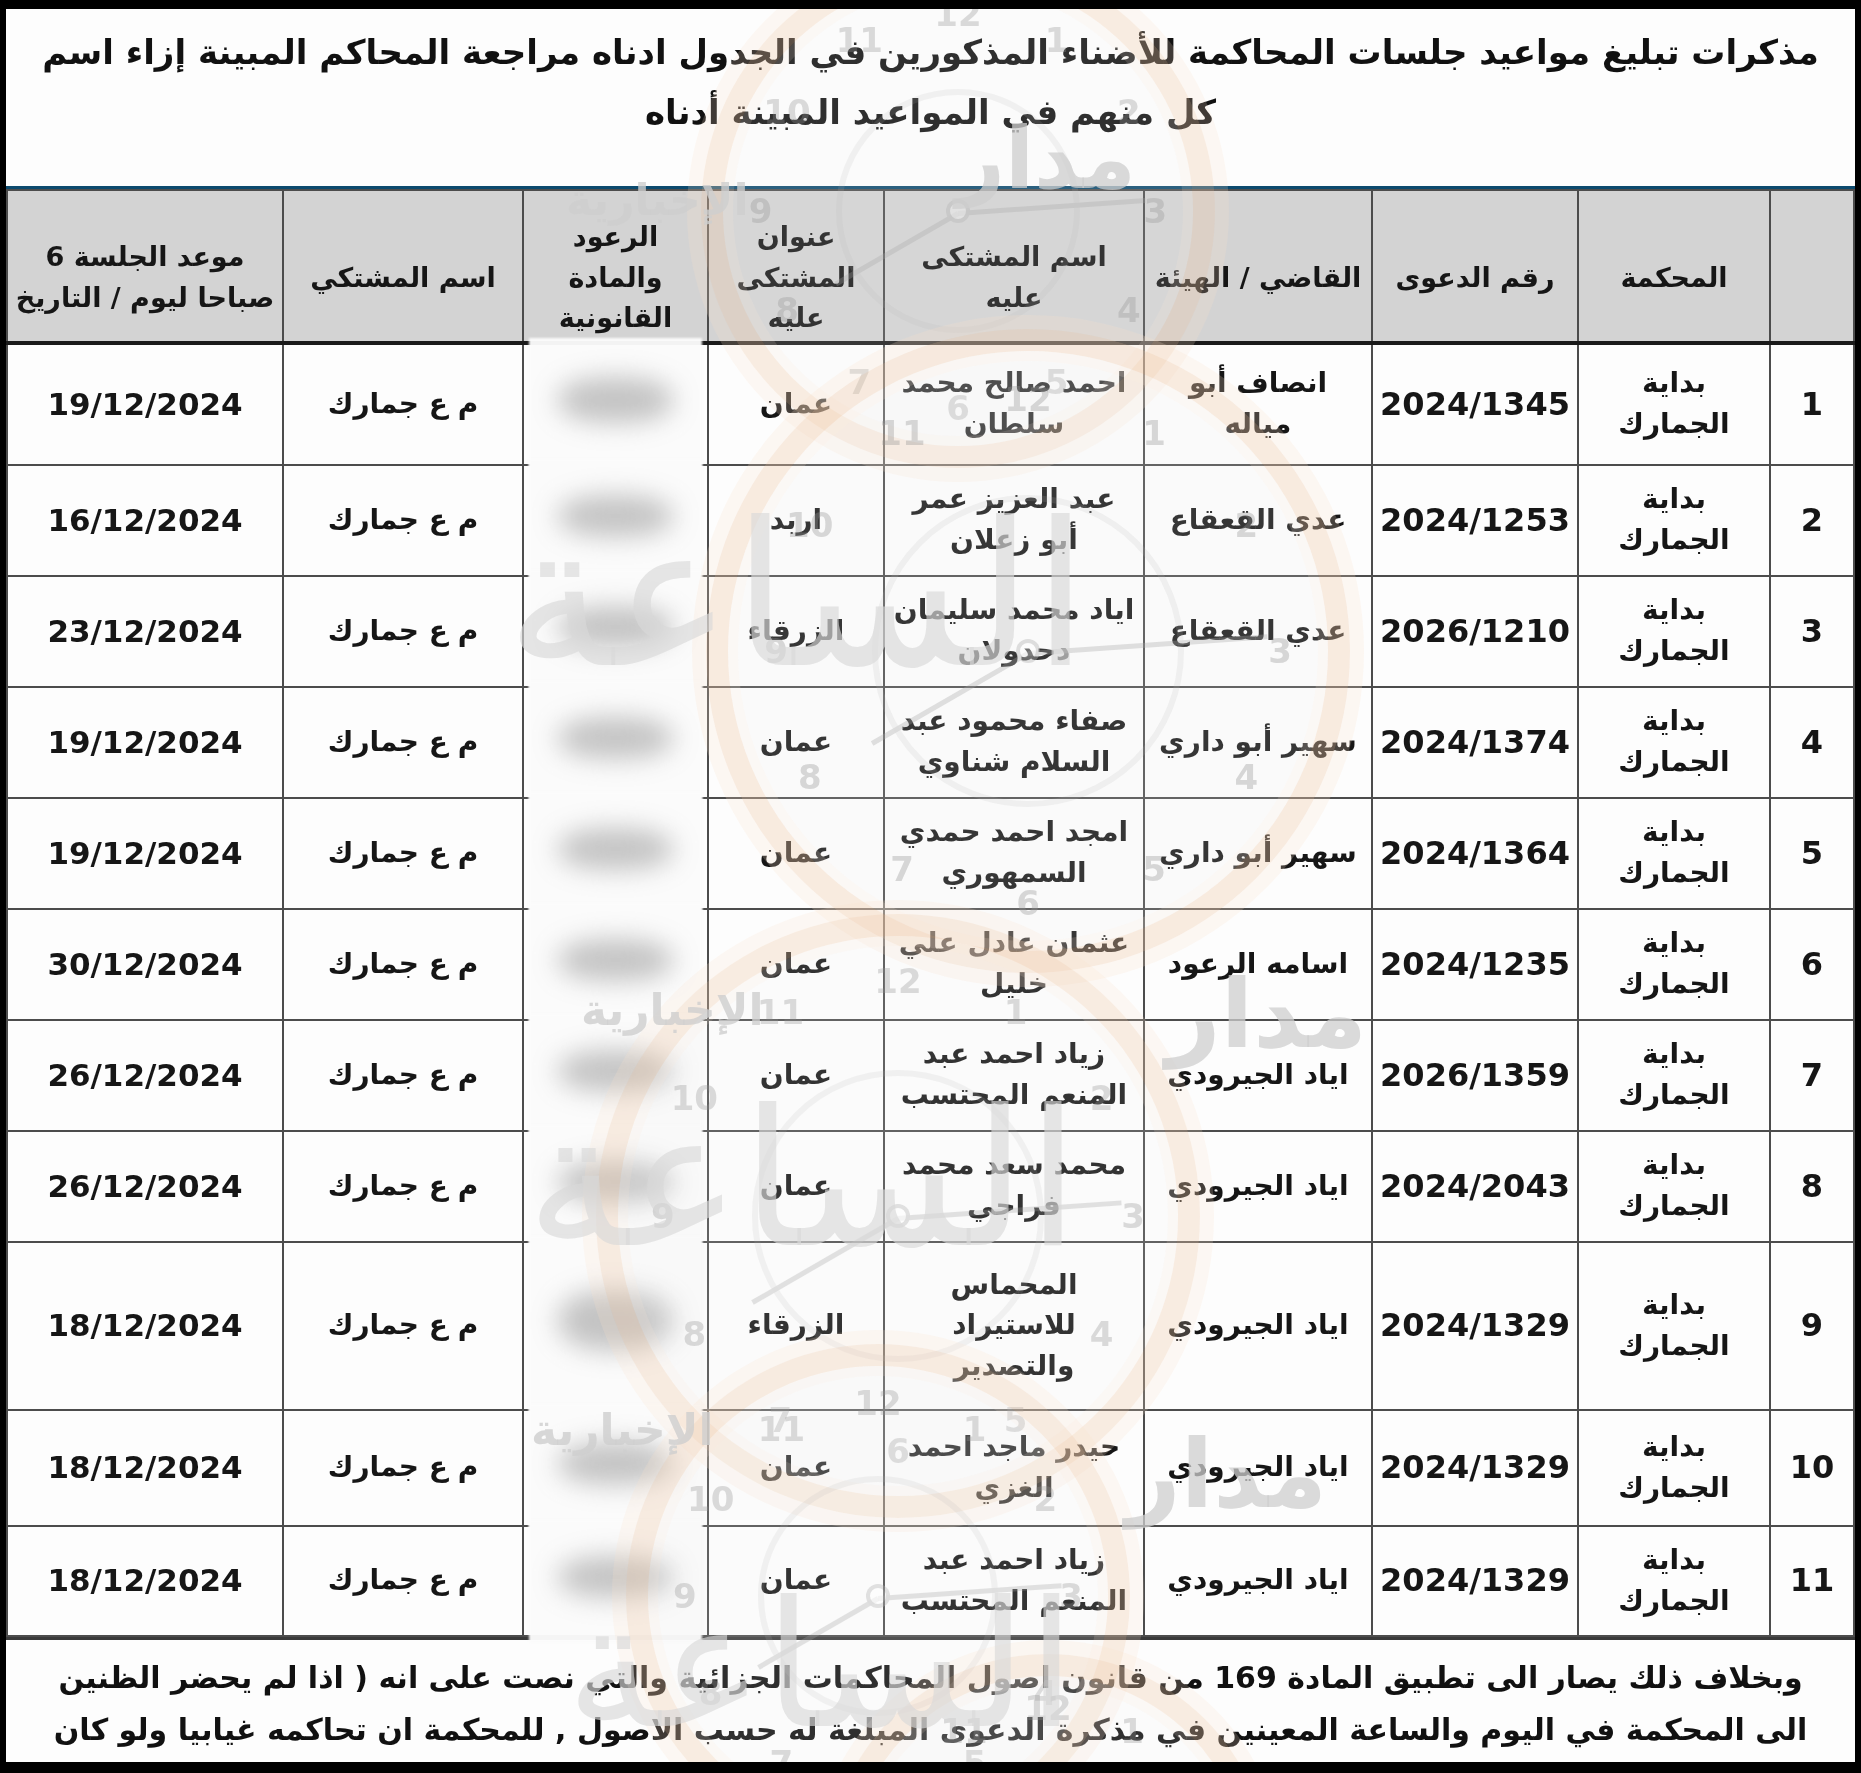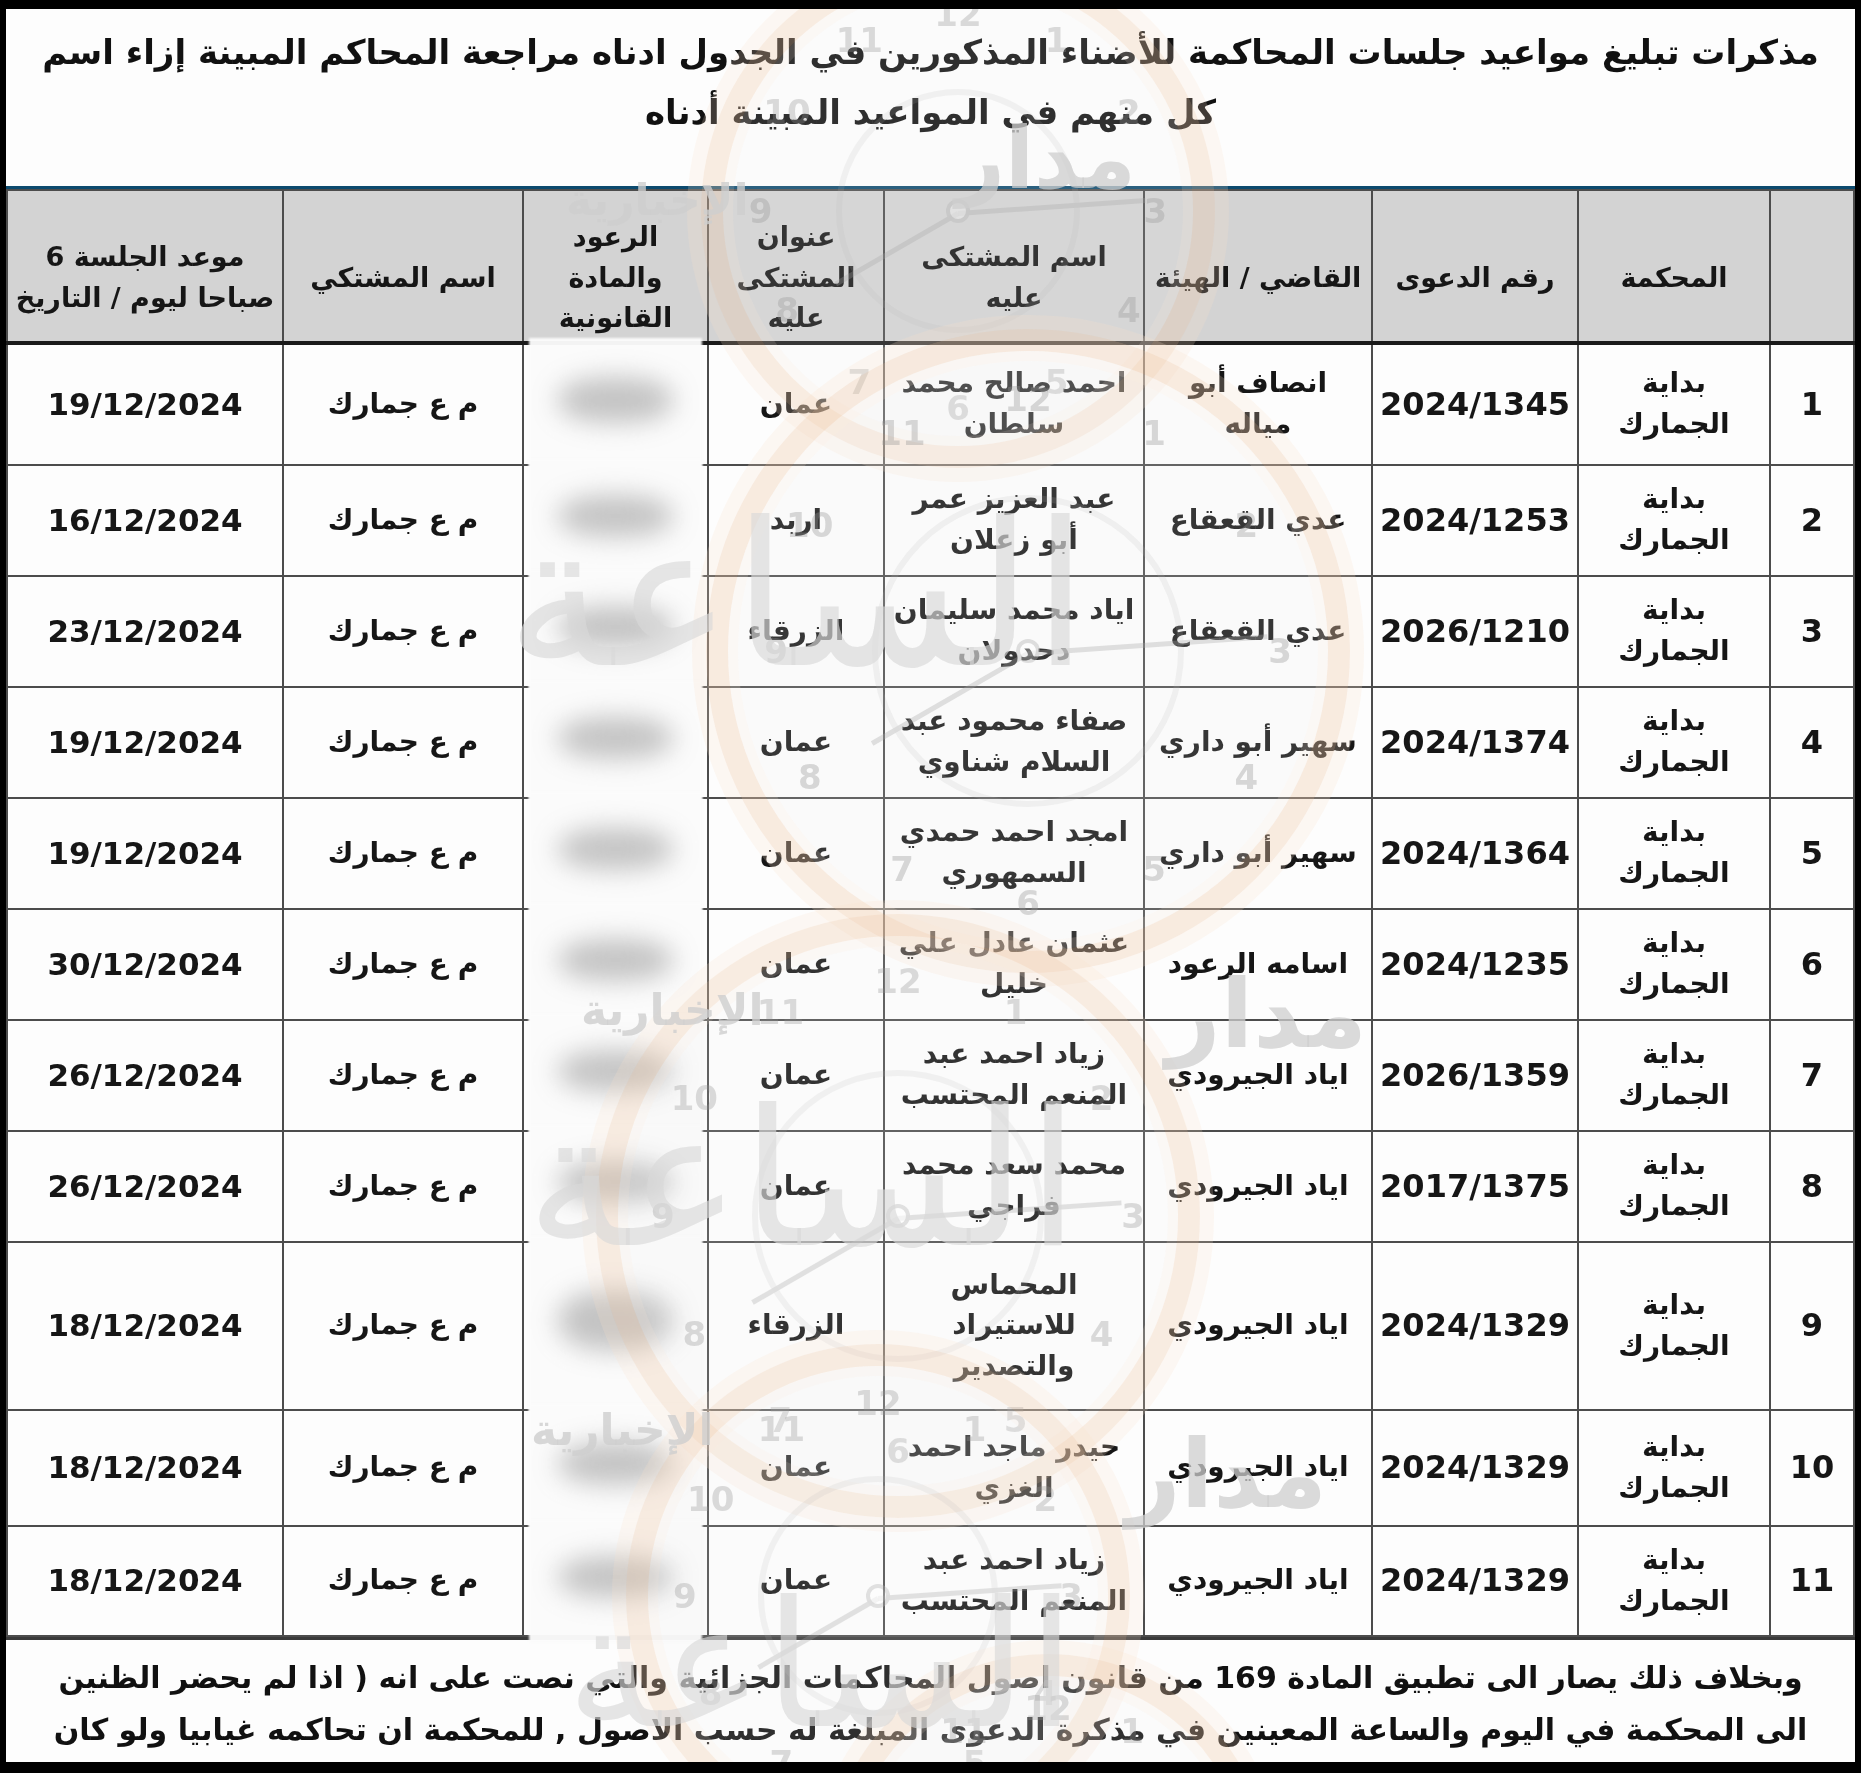--- a/index.html
+++ b/index.html
@@ -246,21 +246,21 @@
         <div class="redact">
               <div class="blob"></div>
             </div>
       </td>
       <td class="c-comp">م ع جمارك</td>
       <td class="c-date"><span class="ltr">26/12/2024</span></td>
     </tr>
         <tr>
       <td class="c-num">8</td>
       <td class="c-court">بداية الجمارك</td>
-      <td class="c-case"><span class="ltr">2017/1375</span></td>
+      <td class="c-case"><span class="ltr">2024/2043</span></td>
       <td class="c-judge">اياد الجيرودي</td>
       <td class="c-def">محمد سعد محمد فراجي</td>
       <td class="c-addr">عمان</td>
       <td class="c-crime">
         <div class="redact">
               <div class="blob"></div>
             </div>
       </td>
       <td class="c-comp">م ع جمارك</td>
       <td class="c-date"><span class="ltr">26/12/2024</span></td>

